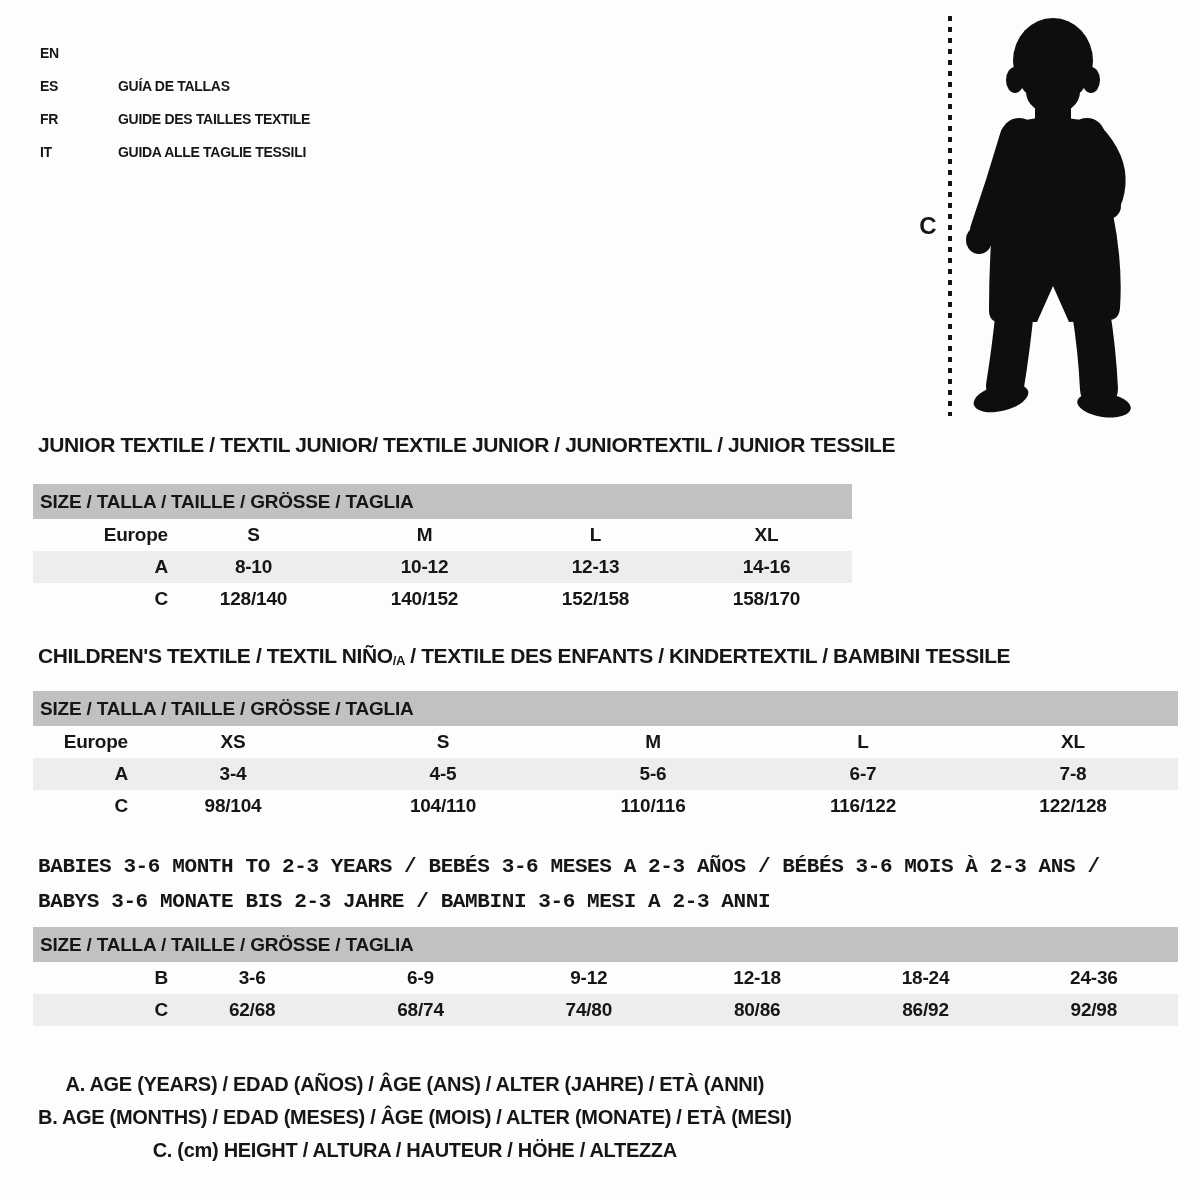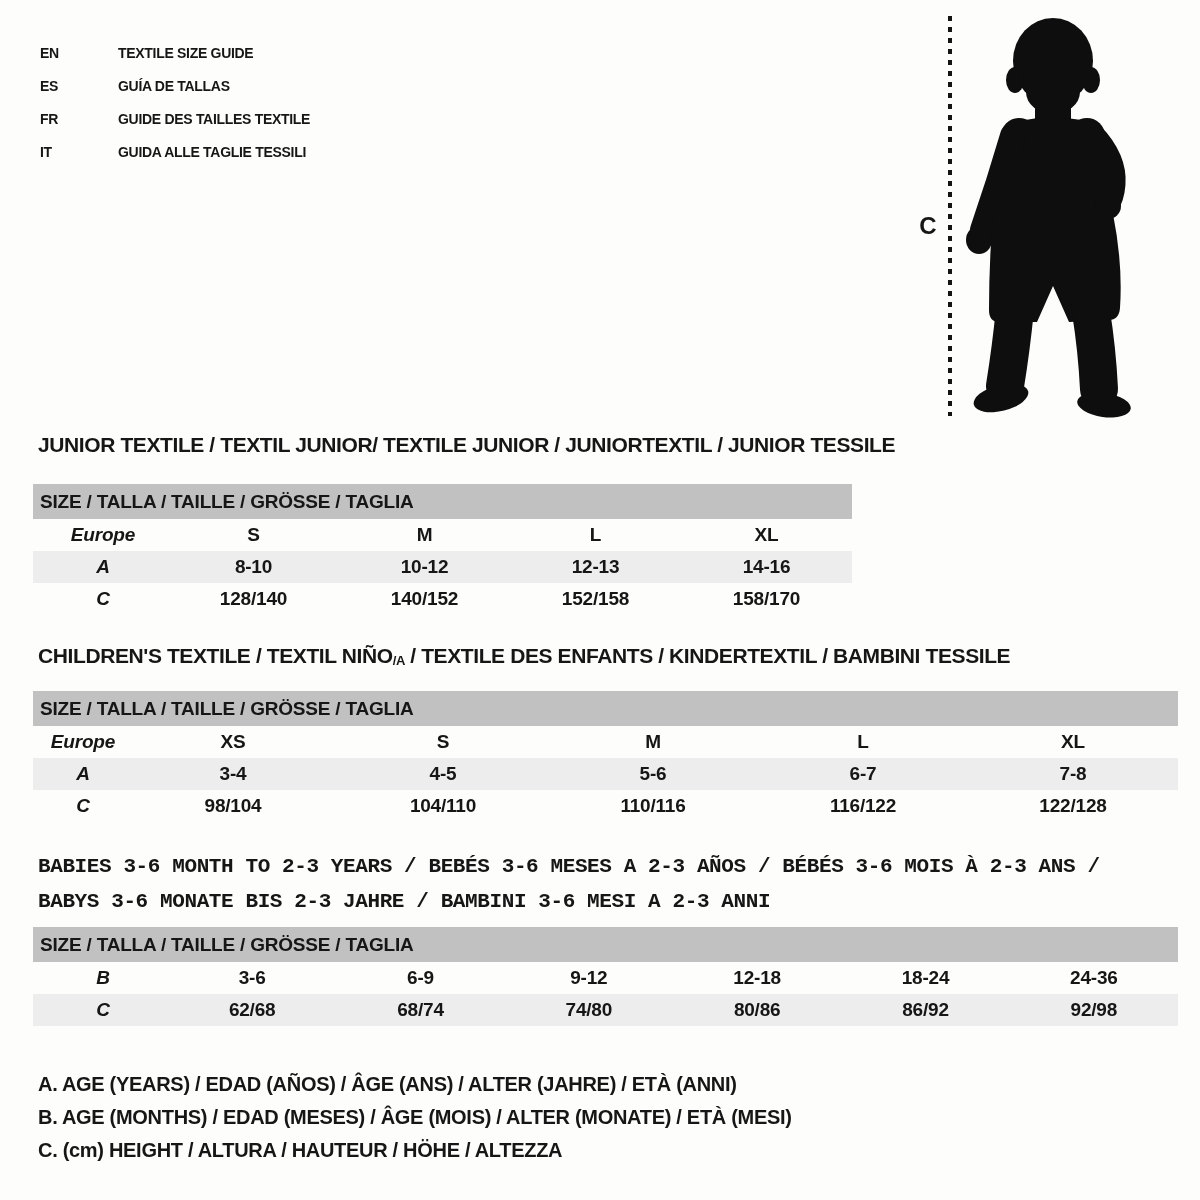--- a/index.html
+++ b/index.html
@@ -26,42 +26,41 @@
   }
   .silhouette-box { left: 963px; top: 14px; width: 172px; height: 404px; }
   .silhouette-box svg { width: 100%; height: 100%; display: block; }
 
   
   .heading { font-size: 21px; letter-spacing: -0.4px; white-space: nowrap; }
   .heading .sub { font-size: 13px; vertical-align: -2px; }
   #junior-heading   { left: 38px; top: 433px; }
   #children-heading { left: 38px; top: 644px; }
   #babies-heading   { left: 38px; top: 849px; line-height: 35px; font-family: Liberation Mono, monospace; }
-  .footnotes { left: 38px; top: 1068px; line-height: 33px; font-size: 20px; letter-spacing: -0.3px; white-space: nowrap; }
+  .footnotes { left: 38px; top: 1068px; line-height: 33px; font-size: 20px; letter-spacing: -0.3px; white-space: nowrap; text-align: center; }
 
   
   table.size-table { position: absolute; border-collapse: collapse; table-layout: fixed; font-size: 19px; letter-spacing: -0.2px; }
   table.size-table td { padding: 0; height: 32px; text-align: center; vertical-align: middle; }
-  table.size-table td.lbl { text-align: center; padding-left: 5px; font-style: italic; }
+  table.size-table td.lbl { text-align: right; padding-left: 5px; }
   table.size-table tr.band td {
     background: var(--band, #c1c1c1); height: 35px;
     text-align: left; padding-left: 7px; white-space: nowrap;
   }
   table.size-table tr.alt td { background: var(--altrow, #ededed); }
   #junior-table   { left: 33px; top: 484px; width: 819px; }
   #children-table { left: 33px; top: 691px; width: 1145px; }
   #babies-table   { left: 33px; top: 927px; width: 1145px; }
 </style>
 </head>
 <body>
 
 <div class="abs languages">
   <div class="lang-row">
       <span class="lang-code">EN</span>
-      <span>TEXTILE SIZE GUIDE</span>
     </div>
   <div class="lang-row">
       <span class="lang-code">ES</span>
       <span>GUÍA DE TALLAS</span>
     </div>
   <div class="lang-row">
       <span class="lang-code">FR</span>
       <span>GUIDE DES TAILLES TEXTILE</span>
     </div>
   <div class="lang-row">

